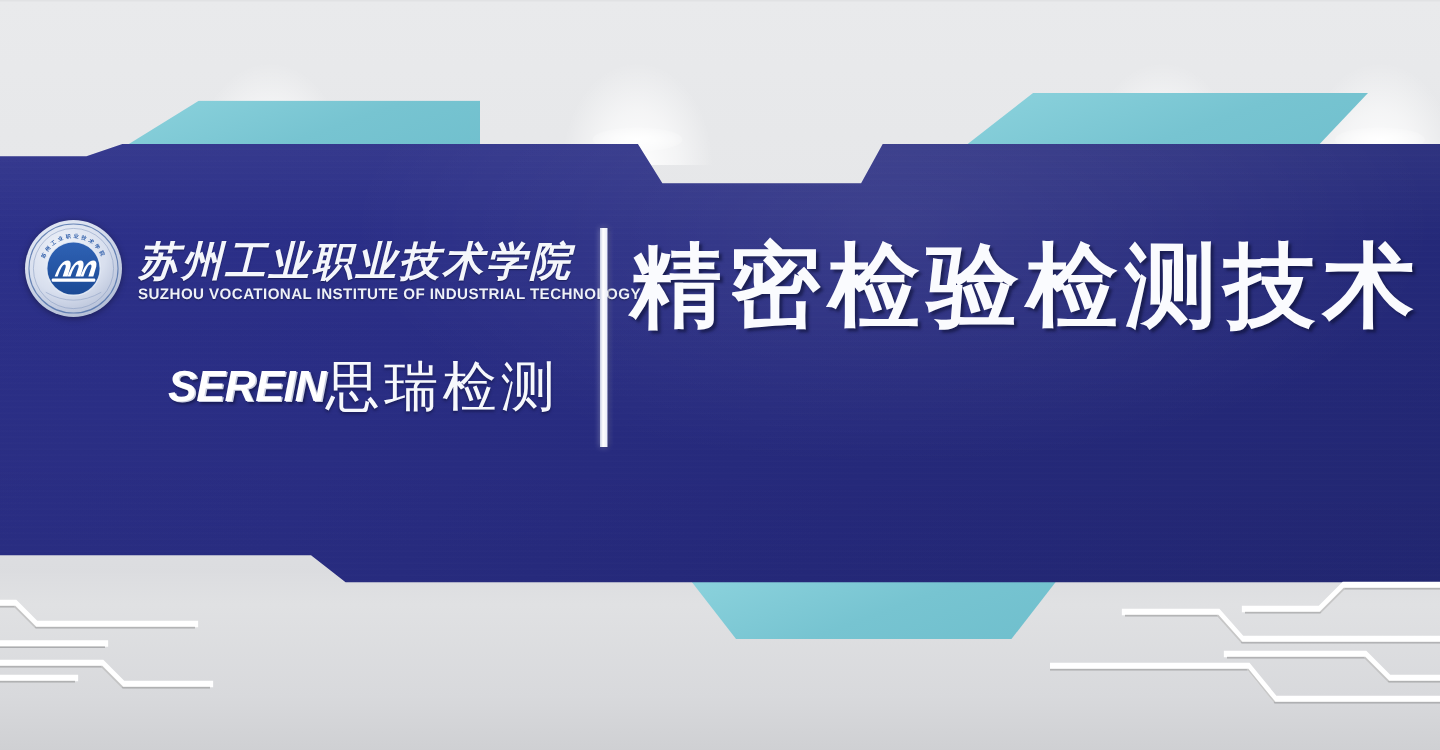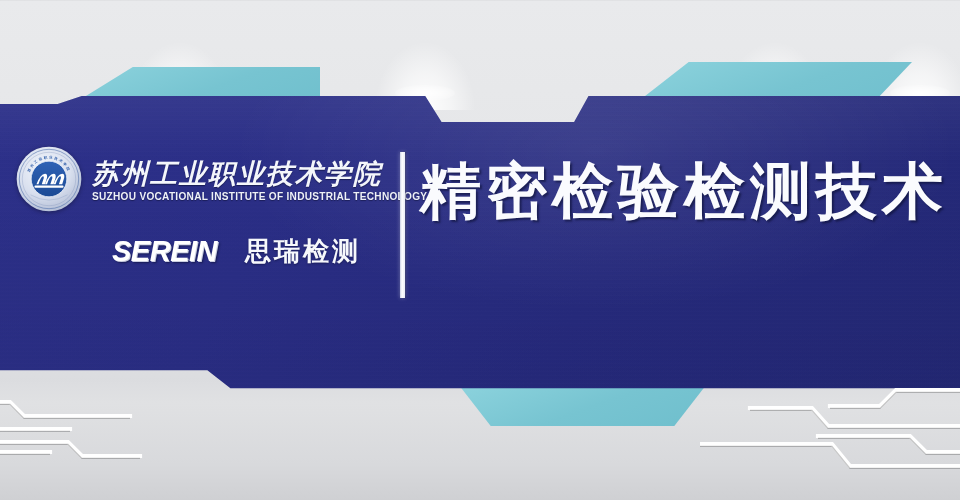--- a/index.html
+++ b/index.html
@@ -59,25 +59,25 @@
   .emblem{width:66px;height:66px;flex:0 0 66px;position:relative;filter:drop-shadow(0 1px 2px rgba(0,0,0,.35));}
   .school-txt{display:flex;flex-direction:column;gap:3px;padding-top:4px;}
   .school-cn{
     font-family:"Liberation Serif","DejaVu Serif",serif;
     font-size:27px;font-weight:700;color:#f4f6fb;letter-spacing:2px;
     white-space:nowrap;font-style:italic;
     text-shadow:0 1px 1px rgba(10,12,45,.55);line-height:1.05;}
   .school-en{font-size:10.1px;font-weight:700;color:#eef1f8;letter-spacing:.28px;
     white-space:nowrap;text-shadow:0 1px 1px rgba(10,12,45,.5);}
 
-  .serein-row{display:flex;align-items:center;gap:28px;margin-top:22px;padding-left:96px;}
+  .serein-row{display:flex;align-items:center;gap:0;margin-top:22px;padding-left:96px;}
   .serein-en{font-size:29px;font-weight:800;font-style:italic;letter-spacing:-.5px;
     color:#ffffff;white-space:nowrap;
     text-shadow:1px 1px 0 #c9cde0, 2px 2px 2px rgba(10,12,45,.55);}
-  .serein-cn{font-size:26px;font-weight:700;color:#f6f8fc;letter-spacing:3px;
+  .serein-cn{font-size:36px;font-weight:400;color:#f6f8fc;letter-spacing:3px;
     white-space:nowrap;text-shadow:0 1px 2px rgba(10,12,45,.5);
     font-family:"DejaVu Sans","Liberation Sans",sans-serif;}
 
   
   .divider{position:absolute;left:400px;top:56px;width:5px;height:146px;
     background:linear-gradient(90deg,#c9cfe4 0%,#ffffff 40%,#e9ecf6 100%);
     box-shadow:0 0 4px rgba(255,255,255,.35), 1px 0 2px rgba(10,12,45,.5);}
 
   
   .title{position:absolute;left:420px;top:58px;width:530px;

